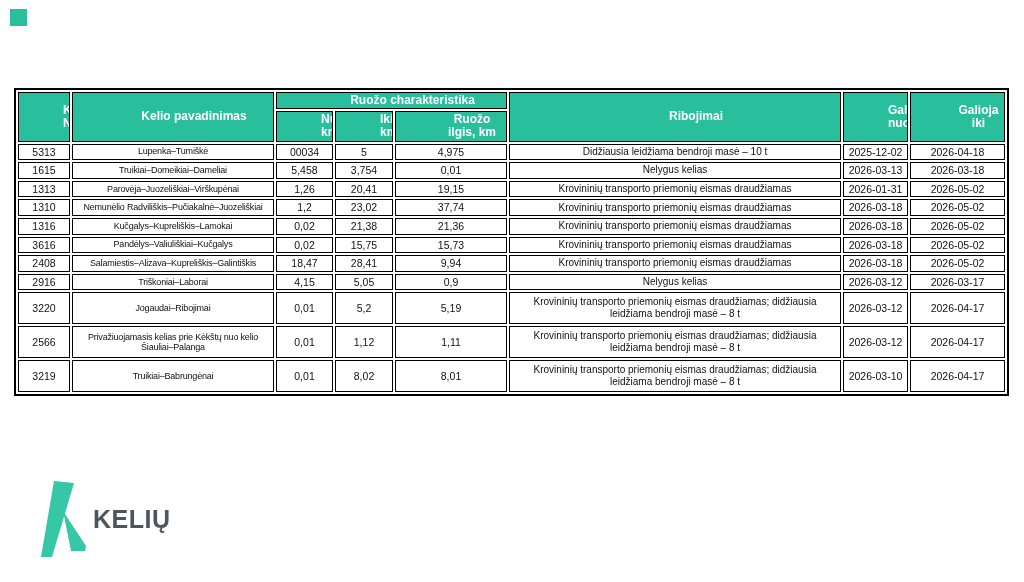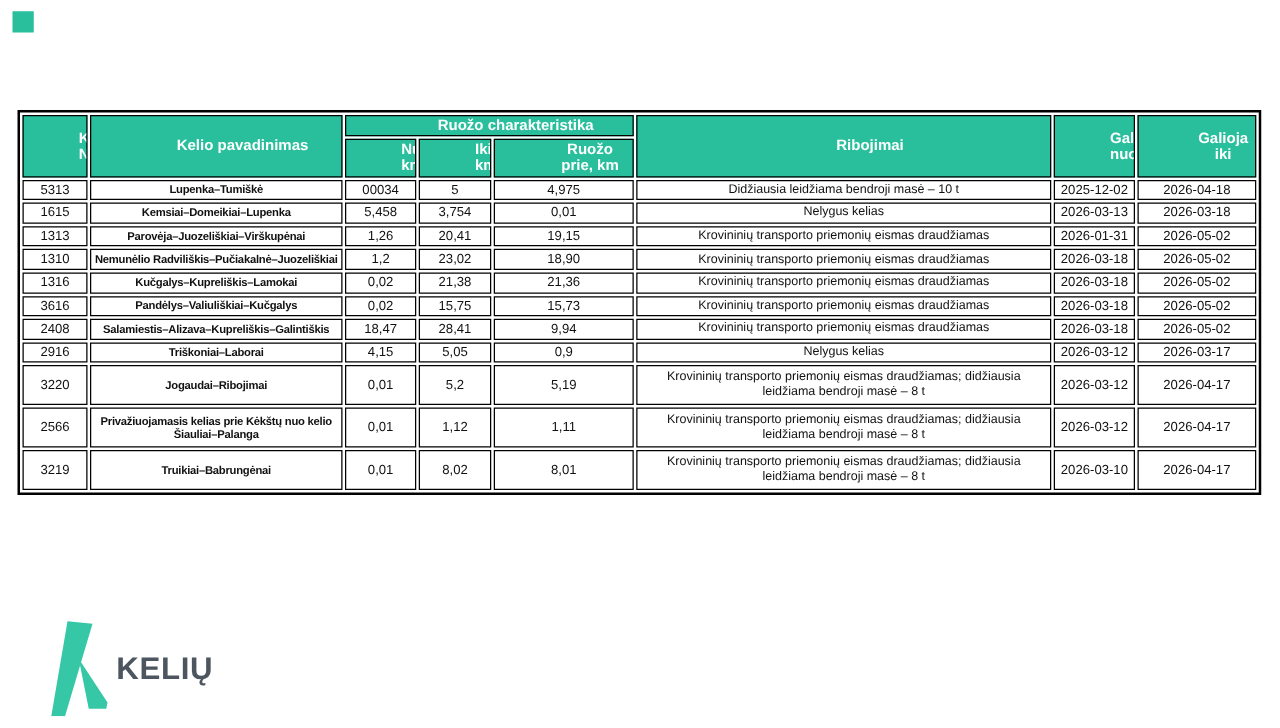--- a/index.html
+++ b/index.html
@@ -56,26 +56,26 @@
   }
   thead tr.h1 { height: 12px; }
   thead tr.h2 { height: 20px; }
   tbody tr { height: 15px; }
   tbody tr.tall { height: 32px; }
   td {
     font-size: 10.5px;
     line-height: 1.2;
     color: var(--cell-text);
   }
-  td.name { font-size: 9px; letter-spacing: -0.2px; font-weight: bold; }
+  td.name { font-size: 9px; letter-spacing: -0.2px; }
   td.rib  { font-size: 10px; text-align: center; }
   .logo {
     position: absolute;
     left: 40px;
-    top: 496px;
+    top: 480px;
     display: flex;
     align-items: center;
     gap: 6px;
   }
   .logo-icon { display: block; }
   .logo-text {
     font-size: 25px;
     font-weight: bold;
     color: var(--logo-text);
     line-height: 32px;
@@ -104,37 +104,37 @@
       <th rowspan="2">Kelio Nr.</th>
       <th rowspan="2">Kelio pavadinimas</th>
       <th colspan="3">Ruožo charakteristika</th>
       <th rowspan="2">Ribojimai</th>
       <th rowspan="2">Galioja nuo</th>
       <th rowspan="2">Galioja iki</th>
     </tr>
     <tr class="h2">
       <th>Nuo km</th>
       <th>Iki km</th>
-      <th>Ruožo prie, km</th>
+      <th>Ruožo ilgis, km</th>
     </tr>
   </thead>
   <tbody>
       <tr>
         <td>5313</td>
         <td class="name">Lupenka–Tumiškė</td>
         <td>00034</td>
         <td>5</td>
         <td>4,975</td>
         <td class="rib">Didžiausia leidžiama bendroji masė – 10 t</td>
         <td>2025-12-02</td>
         <td>2026-04-18</td>
       </tr>
       <tr>
         <td>1615</td>
-        <td class="name">Kemsiai–Domeikiai–Lupenka</td>
+        <td class="name">Truikiai–Domeikiai–Dameliai</td>
         <td>5,458</td>
         <td>3,754</td>
         <td>0,01</td>
         <td class="rib">Nelygus kelias</td>
         <td>2026-03-13</td>
         <td>2026-03-18</td>
       </tr>
       <tr>
         <td>1313</td>
         <td class="name">Parovėja–Juozeliškiai–Virškupėnai</td>
@@ -143,21 +143,21 @@
         <td>19,15</td>
         <td class="rib">Krovininių transporto priemonių eismas draudžiamas</td>
         <td>2026-01-31</td>
         <td>2026-05-02</td>
       </tr>
       <tr>
         <td>1310</td>
         <td class="name">Nemunėlio Radviliškis–Pučiakalnė–Juozeliškiai</td>
         <td>1,2</td>
         <td>23,02</td>
-        <td>18,90</td>
+        <td>37,74</td>
         <td class="rib">Krovininių transporto priemonių eismas draudžiamas</td>
         <td>2026-03-18</td>
         <td>2026-05-02</td>
       </tr>
       <tr>
         <td>1316</td>
         <td class="name">Kučgalys–Kupreliškis–Lamokai</td>
         <td>0,02</td>
         <td>21,38</td>
         <td>21,36</td>

